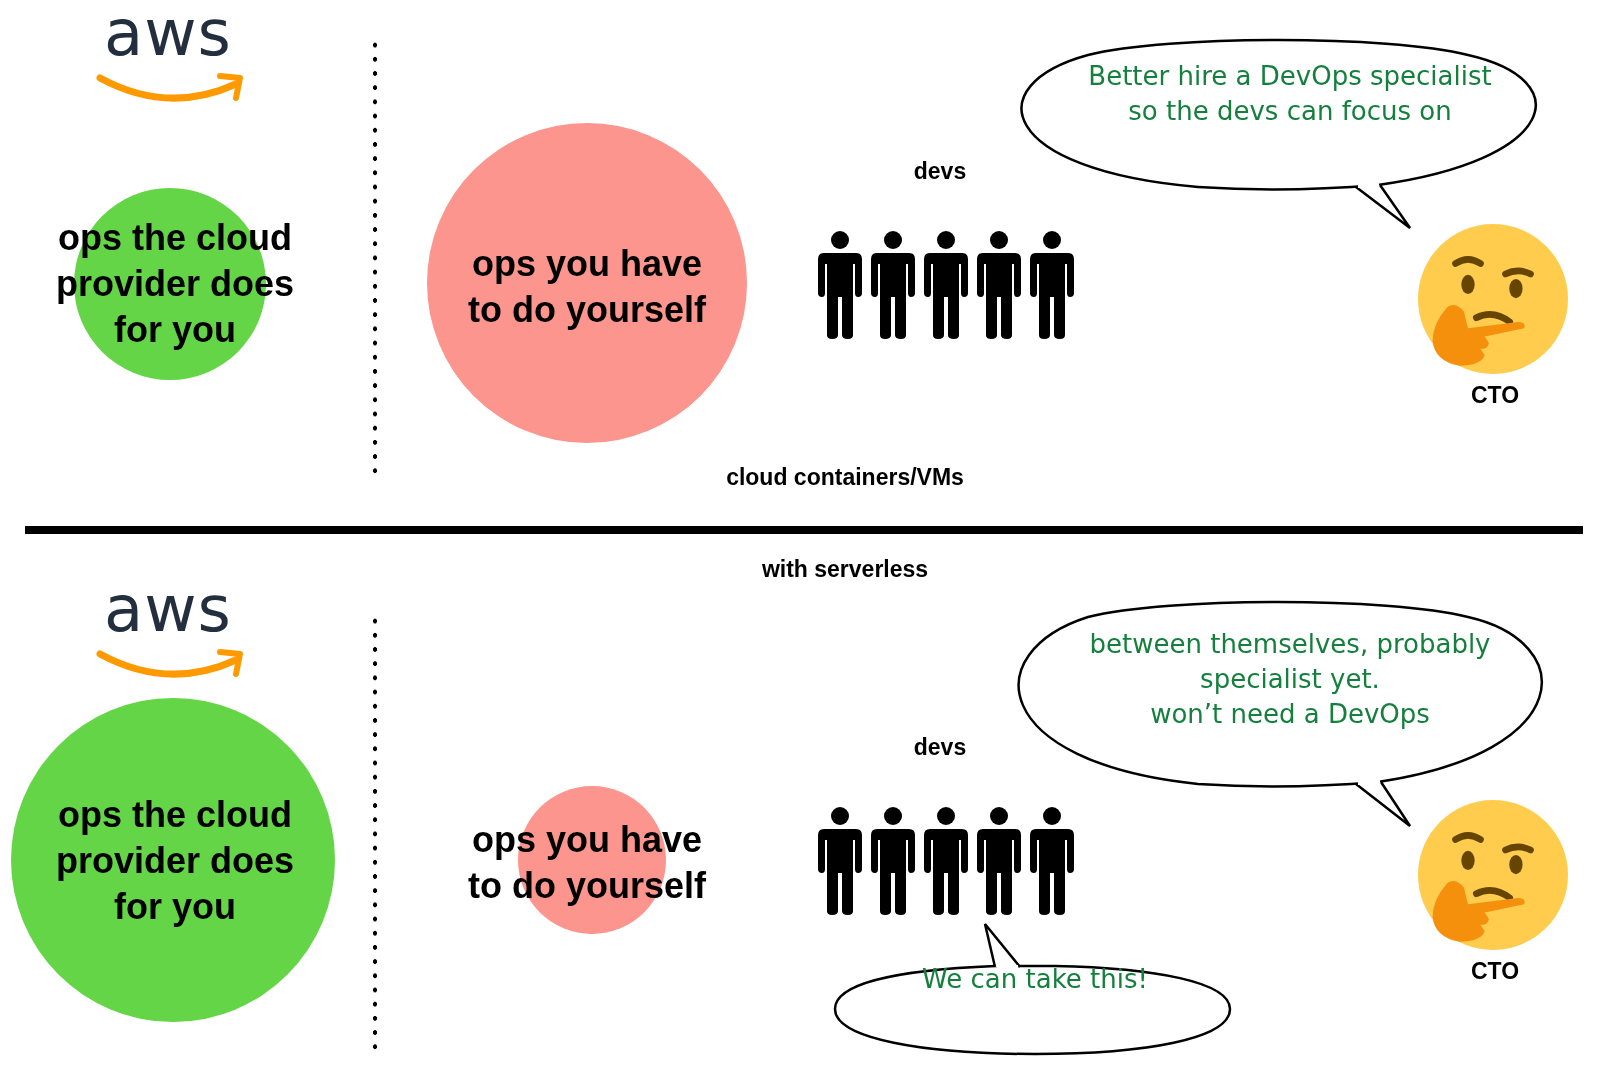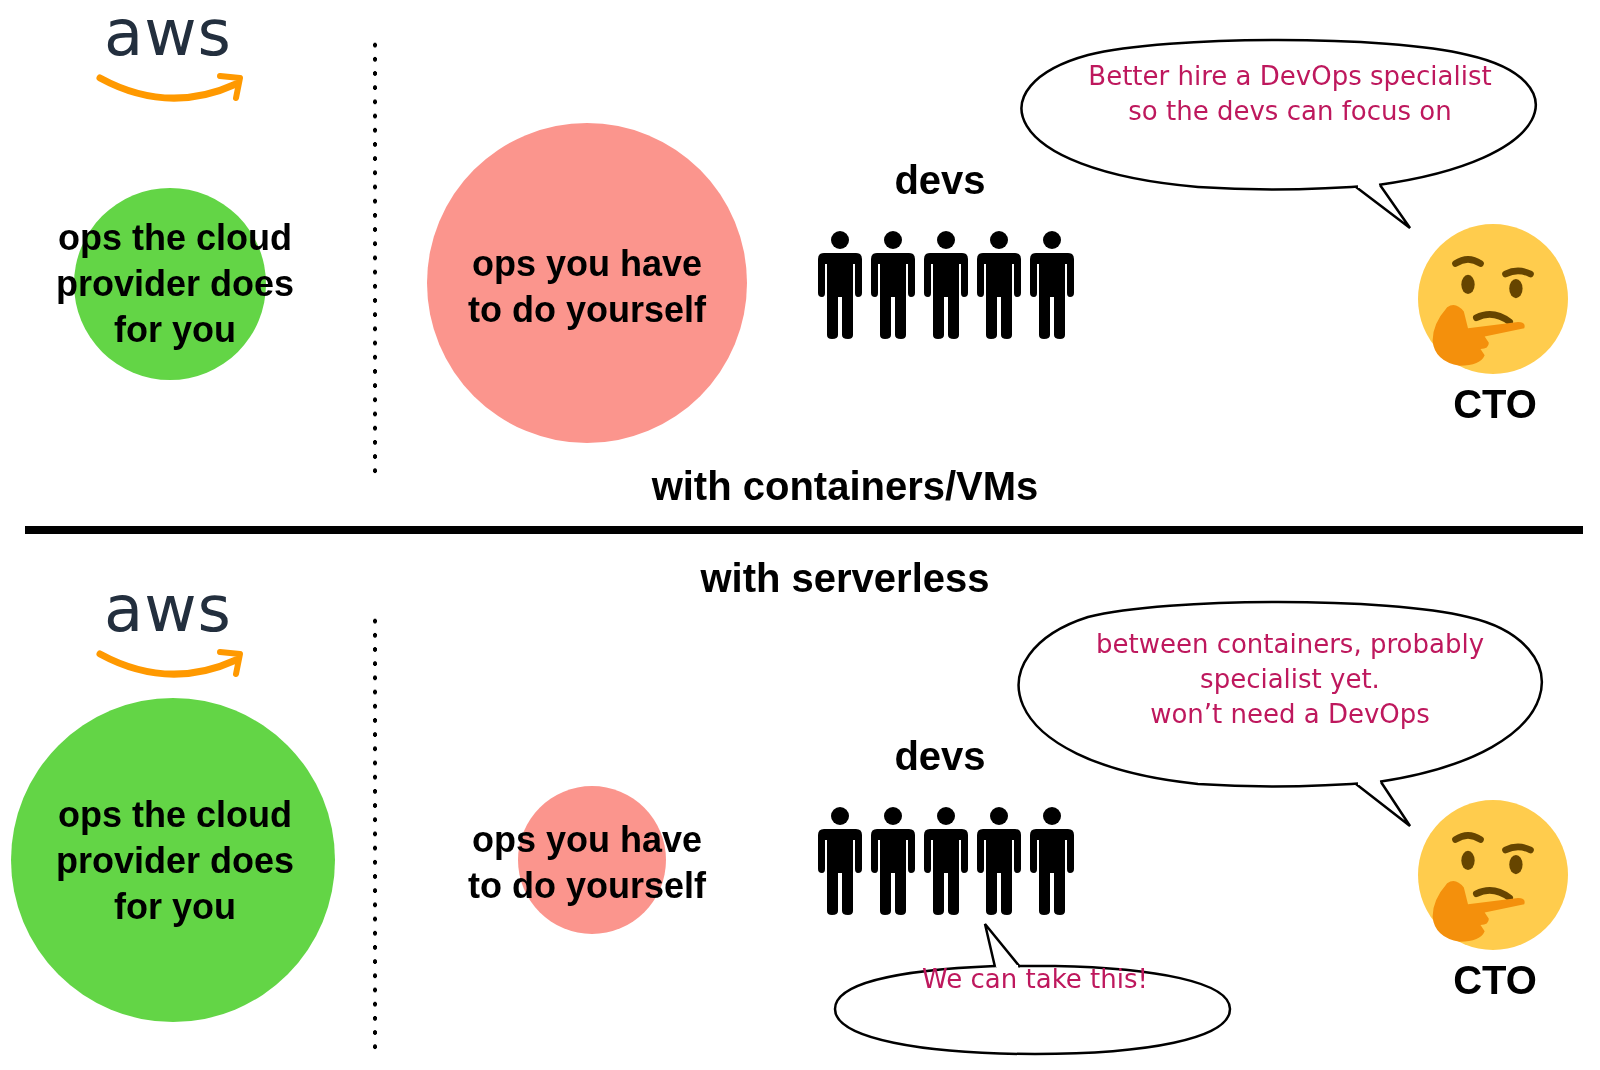--- a/index.html
+++ b/index.html
@@ -1,21 +1,21 @@
 <!DOCTYPE html>
 <html><head>
 <meta charset="utf-8">
 <style>
   html, body { margin: 0; padding: 0; background: #ffffff; }
   body { width: 1600px; height: 1070px; position: relative; overflow: hidden;
          font-family: "Liberation Sans", sans-serif; color: #000; }
   .abs { position: absolute; }
   .label-lg { font-family: "Liberation Sans", sans-serif; font-weight: bold; font-size: 36px; line-height: 46px; text-align: center; }
-  .label-md { font-family: "Liberation Sans", sans-serif; font-weight: bold; font-size: 40px; text-align: center; white-space: nowrap; }
-  .speech { font-family: "DejaVu Sans", sans-serif; font-size: 26px; line-height: 35px; text-align: center; color: #be185d; }
+  .label-md { font-family: "Liberation Sans", sans-serif; font-weight: bold; font-size: 23px; text-align: center; white-space: nowrap; }
+  .speech { font-family: "DejaVu Sans", sans-serif; font-size: 26px; line-height: 35px; text-align: center; color: #15803d; }
   .circle { position: absolute; border-radius: 50%; }
   .dots { position: absolute; width: 4px; background-image: radial-gradient(circle, #000 2px, transparent 2.5px); background-size: 4px 14.2px; background-repeat: repeat-y; }
   svg { position: absolute; overflow: visible; }
 </style>
 </head>
 <body>
 
 <div>
 
   <div class="abs" style="left:98px; top:2px; width:150px; height:110px;">
@@ -68,21 +68,21 @@
   <div class="abs speech" style="left:1030px; top:59px; width:520px;">
     <div>Better hire a DevOps specialist</div>
     <div>so the devs can focus on</div>
   </div>
 
   <svg width="150" height="150" viewBox="0 0 36 36" style="left:1418px; top:224px;">
       <use href="#thinking"></use>
     </svg>
   <div class="abs label-md" style="left:1440px; top:382px; width:110px;">CTO</div>
 
-  <div class="abs label-md" style="left:560px; top:464px; width:570px;">with containers/VMs</div>
+  <div class="abs label-md" style="left:560px; top:464px; width:570px;">cloud containers/VMs</div>
 </div>
 
 <div class="abs" style="left:25px; top:526px; width:1558px; height:8px; background:#000;"></div>
 
 <div>
 
   <div class="abs label-md" style="left:560px; top:556px; width:570px;">with serverless</div>
 
   <div class="abs" style="left:98px; top:578px; width:150px; height:110px;">
     <div class="abs" style="left:6px; top:-6px; font-family:'DejaVu Sans', sans-serif; font-size:64px; color:#232f3e; letter-spacing:1px;">aws</div>
@@ -125,21 +125,21 @@
         <use href="#person"></use>
       </svg>
   </div>
 
   <svg width="570" height="230" style="left:998px; top:602px;">
     <path d="M 380 180 C 580 150, 580 40, 470 15 C 390 -5, 170 -5, 90 15 C -20 50, -10 160, 200 182 C 260 186, 320 185, 380 180 Z" fill="#fff" stroke="#000" stroke-width="2.5"></path>
     <path d="M 383 180 L 412 224 L 358 182" fill="#fff" stroke="#000" stroke-width="2.5"></path>
     <path d="M 360 181 L 382 180" stroke="#fff" stroke-width="4"></path>
   </svg>
   <div class="abs speech" style="left:1030px; top:627px; width:520px;">
-    <div>between containers, probably</div>
+    <div>between themselves, probably</div>
     <div>specialist yet.</div>
     <div>won’t need a DevOps</div>
   </div>
 
   <svg width="400" height="140" style="left:835px; top:924px;">
     <path d="M 160 42 C 60 46, 0 60, 0 85 C 0 115, 90 130, 200 130 C 310 130, 395 115, 395 85 C 395 58, 320 44, 220 42 Z" fill="#fff" stroke="#000" stroke-width="2.5"></path>
     <path d="M 160 43 L 150 0 L 185 43" fill="#fff" stroke="#000" stroke-width="2.5"></path>
     <path d="M 162 43 L 183 43" stroke="#fff" stroke-width="4"></path>
   </svg>
   <div class="abs speech" style="left:860px; top:962px; width:350px;">We can take this!</div>

